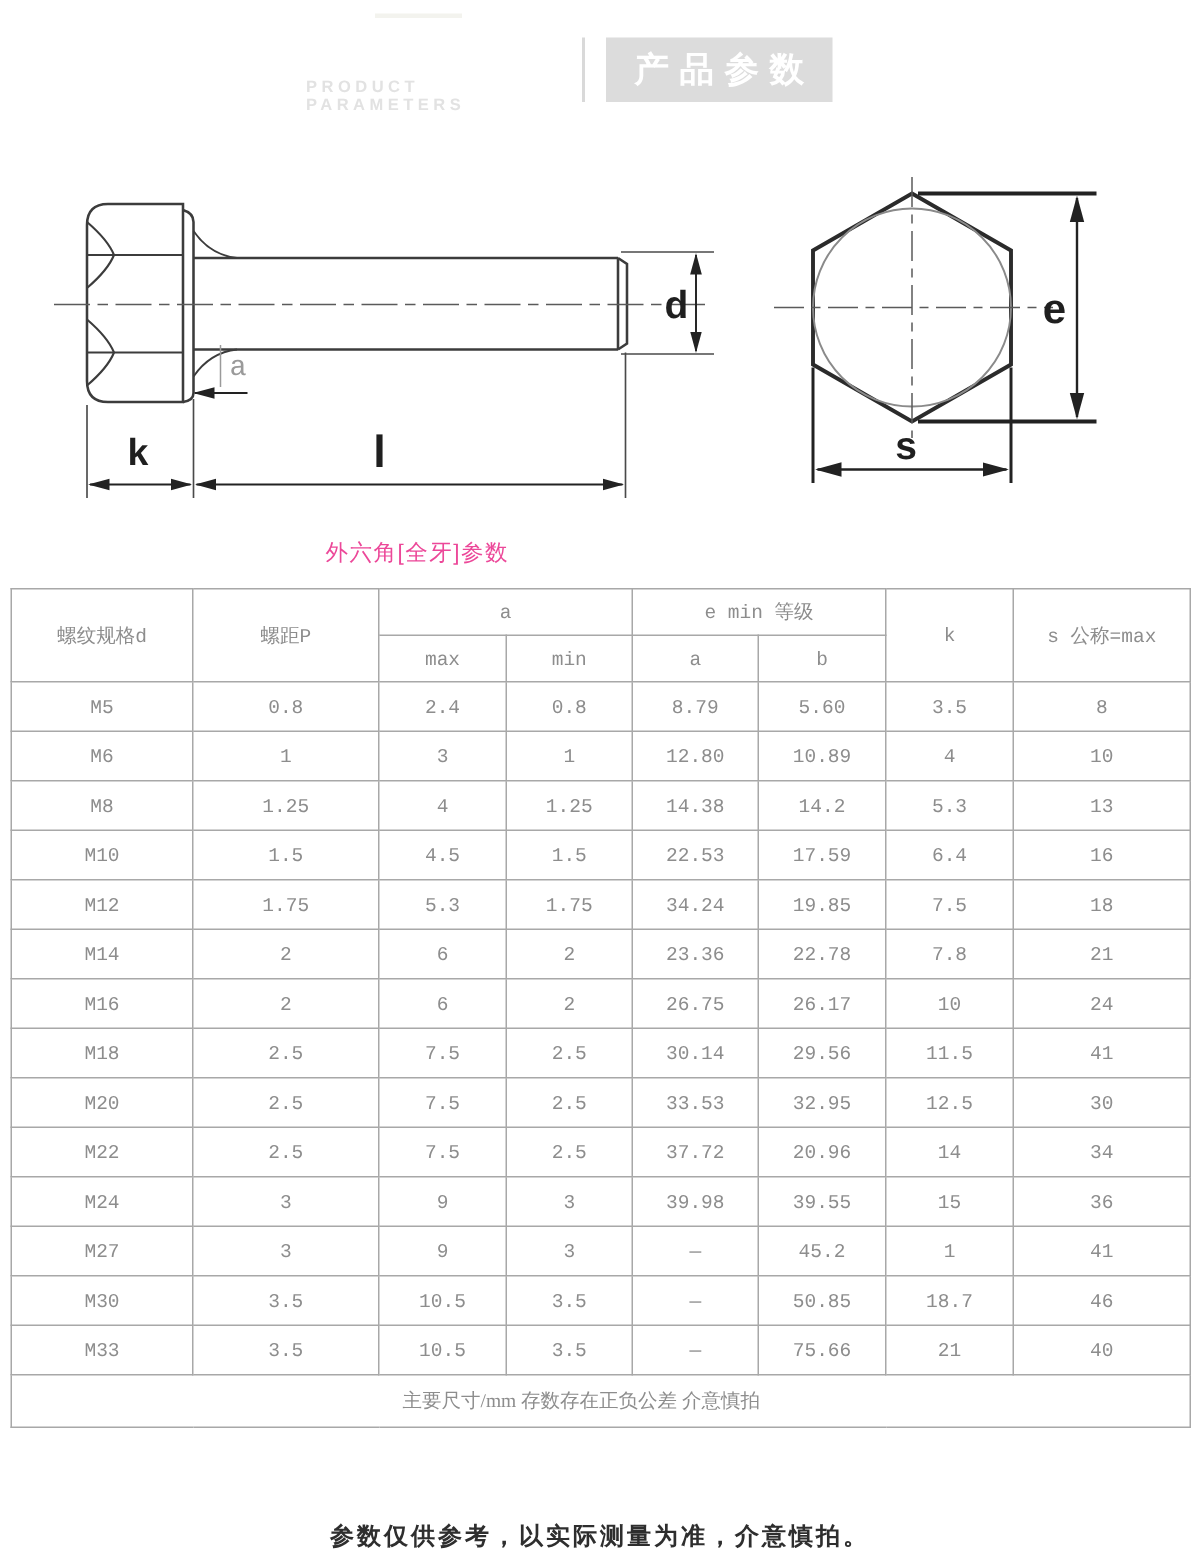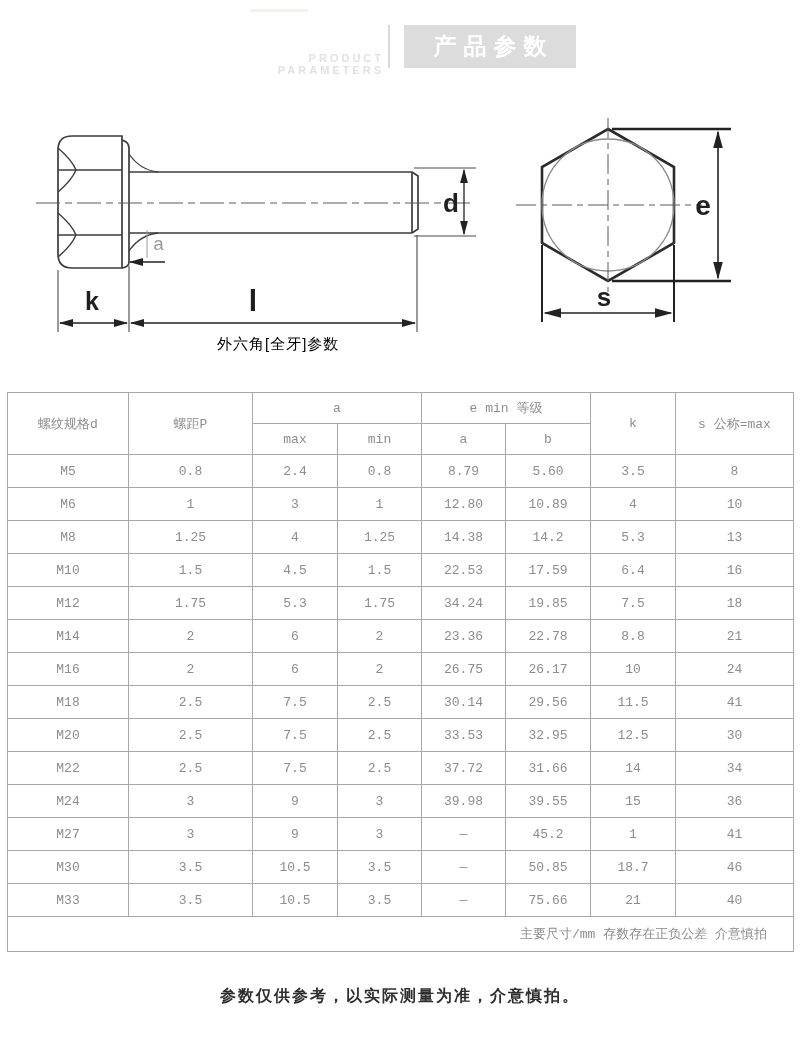--- a/index.html
+++ b/index.html
@@ -1,43 +1,43 @@
 <!DOCTYPE html>
 <html><head>
 <meta charset="utf-8">
 <style>
   html,body{margin:0;padding:0;background:#ffffff;}
   .page{position:relative;width:800px;height:1038px;background:#ffffff;overflow:hidden;
         font-family:"Liberation Sans",sans-serif;}
 
   
   .hdr-ghost{position:absolute;top:9px;left:250px;width:58px;height:3px;background:#f3f3ee;}
-  .hdr-en{position:absolute;top:52px;left:204px;width:180px;text-align:right;
+  .hdr-en{position:absolute;top:52px;left:204px;width:180px;text-align:left;
           font-size:11px;font-weight:bold;letter-spacing:3px;color:#e2e2e2;}
   .hdr-divider{position:absolute;top:25px;left:388px;width:2px;height:43px;background:#d9d9d9;}
-  .hdr-box{position:absolute;top:25px;left:404px;width:172px;height:43px;background:#dcdcdc;
+  .hdr-box{position:absolute;top:25px;left:404px;width:151px;height:43px;background:#dcdcdc;
            display:flex;align-items:center;justify-content:center;}
   .hdr-box span{color:#ffffff;font-size:23px;font-weight:bold;letter-spacing:7px;padding-left:7px;}
 
   
   .diagram{position:absolute;top:98px;left:0;}
-  .caption{position:absolute;top:335px;left:217px;font-size:15px;letter-spacing:1px;color:#000000;}
+  .caption{position:absolute;top:359px;left:217px;font-size:15px;letter-spacing:1px;color:#ec4899;}
 
   
   .spec{position:absolute;top:392px;left:7px;border-collapse:collapse;table-layout:fixed;
         width:786px;color:#8d8d8d;font-family:"Liberation Mono","DejaVu Sans Mono",monospace;
         font-size:13px;}
   .spec th,.spec td{border:1px solid #a8a8a8;text-align:center;font-weight:normal;
         padding:0;overflow:hidden;white-space:nowrap;}
   .spec thead th{height:30px;}
   .spec tbody td{height:32px;}
-  .spec .footnote{height:34px;text-align:right;padding-right:26px;}
+  .spec .footnote{height:34px;padding-right:26px;font-family:Liberation Serif, serif;}
 
   
-  .disclaimer{position:absolute;top:986px;width:100%;text-align:center;
+  .disclaimer{position:absolute;top:1014px;width:100%;text-align:center;
               font-size:16px;font-weight:bold;letter-spacing:2px;color:#2e2e2e;}
 </style>
 </head>
 <body>
 
 <div class="page">
 
   <div>
     <div class="hdr-ghost"></div>
     <div class="hdr-en">PRODUCT PARAMETERS</div>
@@ -217,21 +217,21 @@
     <td>18</td>
   </tr>
 
   <tr>
     <td>M14</td>
     <td>2</td>
     <td>6</td>
     <td>2</td>
     <td>23.36</td>
     <td>22.78</td>
-    <td>8.8</td>
+    <td>7.8</td>
     <td>21</td>
   </tr>
 
   <tr>
     <td>M16</td>
     <td>2</td>
     <td>6</td>
     <td>2</td>
     <td>26.75</td>
     <td>26.17</td>
@@ -260,21 +260,21 @@
     <td>12.5</td>
     <td>30</td>
   </tr>
 
   <tr>
     <td>M22</td>
     <td>2.5</td>
     <td>7.5</td>
     <td>2.5</td>
     <td>37.72</td>
-    <td>31.66</td>
+    <td>20.96</td>
     <td>14</td>
     <td>34</td>
   </tr>
 
   <tr>
     <td>M24</td>
     <td>3</td>
     <td>9</td>
     <td>3</td>
     <td>39.98</td>

